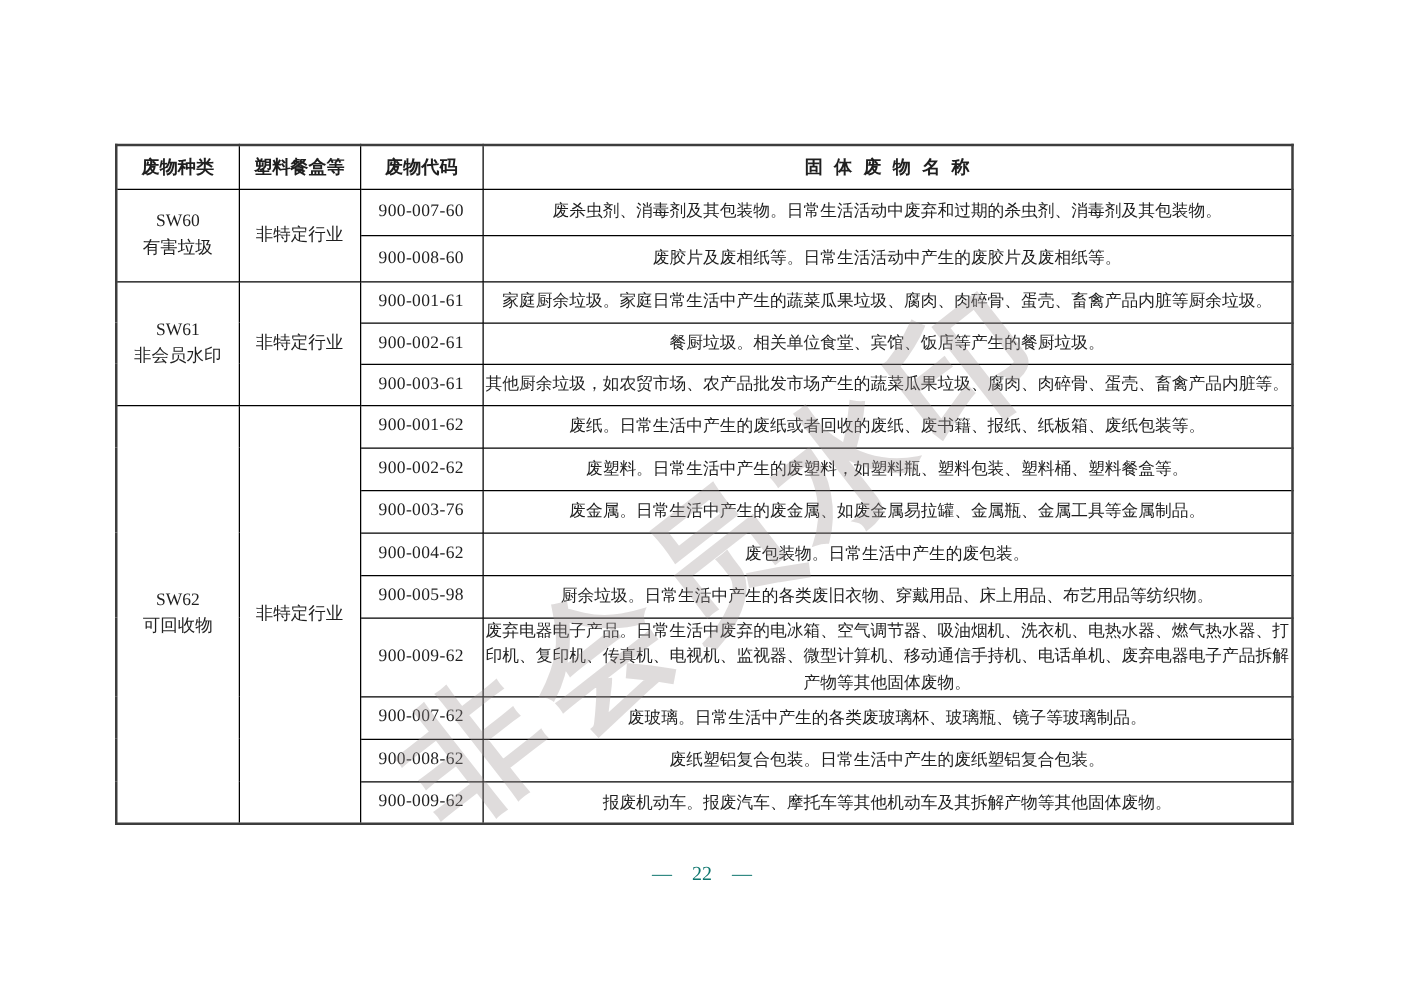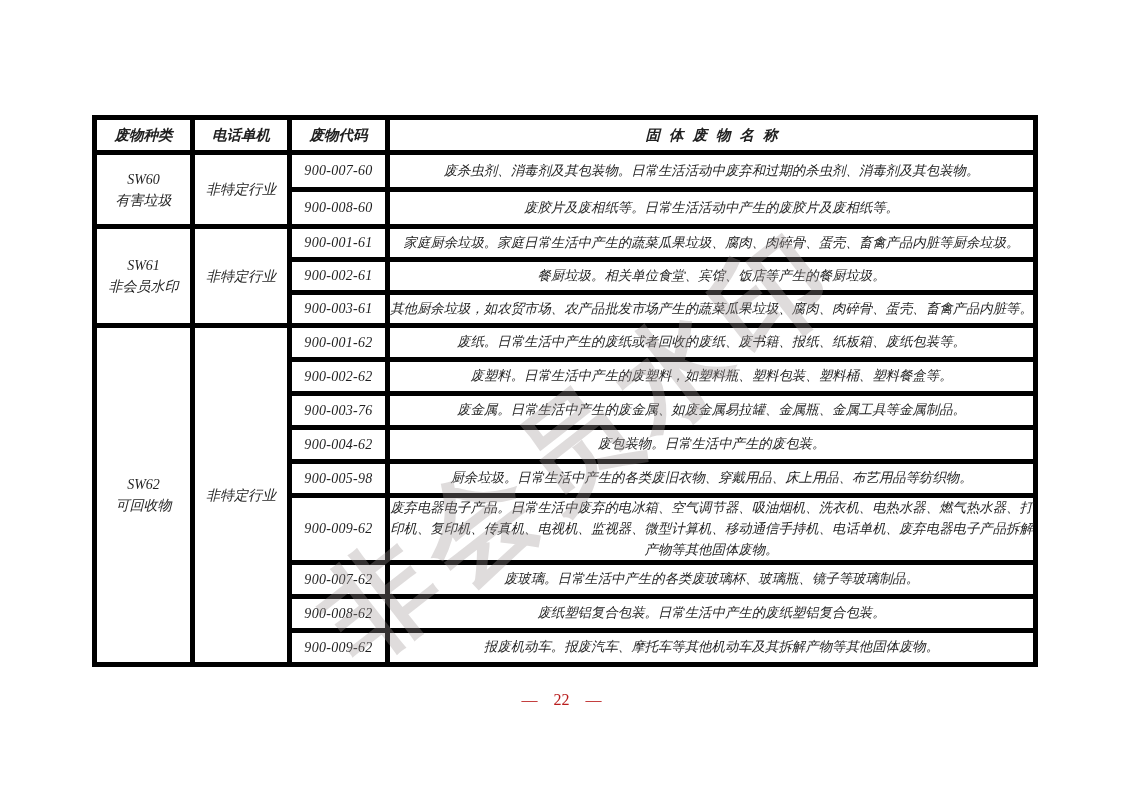--- a/index.html
+++ b/index.html
@@ -16,24 +16,23 @@
   table.waste {
     position: absolute;
     left: 92px;
     top: 115px;
     width: 941px;
     border-collapse: collapse;
     table-layout: fixed;
     border: 2px solid #3d3d3d;
   }
   table.waste th, table.waste td {
-    border: 5px solid #000000;
+    border: 1px solid #000000;
     padding: 0;
     vertical-align: middle;
-    font-style: italic;
   }
   col.c-cat  { width: 98px; }
   col.c-ind  { width: 97px; }
   col.c-code { width: 98px; }
   col.c-name { width: 648px; }
 
   tr.hdr { height: 35px; }
   th { font-size: 14.5px; font-weight: bold; text-align: center; }
   th.name-h { letter-spacing: 0.62em; text-indent: 0.62em; }
 
@@ -66,41 +65,41 @@
   }
 
   .pagenum {
     position: absolute;
     left: 0;
     top: 691px;
     width: 100%;
     text-align: center;
     font-size: 16px;
     word-spacing: 12px;
-    color: #b91c1c;
+    color: #0f766e;
   }
 </style>
 </head>
 <body>
 
 <div class="page">
 
   <div class="watermark">非会员水印</div>
 
   <table class="waste">
     <colgroup>
       <col class="c-cat">
         <col class="c-ind">
         <col class="c-code">
         <col class="c-name">
     </colgroup>
     <thead>
       <tr class="hdr">
         <th>废物种类</th>
-        <th>电话单机</th>
+        <th>塑料餐盒等</th>
         <th>废物代码</th>
         <th class="name-h">固体废物名称</th>
       </tr>
     </thead>
     <tbody>
 
       <tr class="h37">
         <td class="cat" rowspan="2">
           <div>SW60</div>
           <div>有害垃圾</div>

